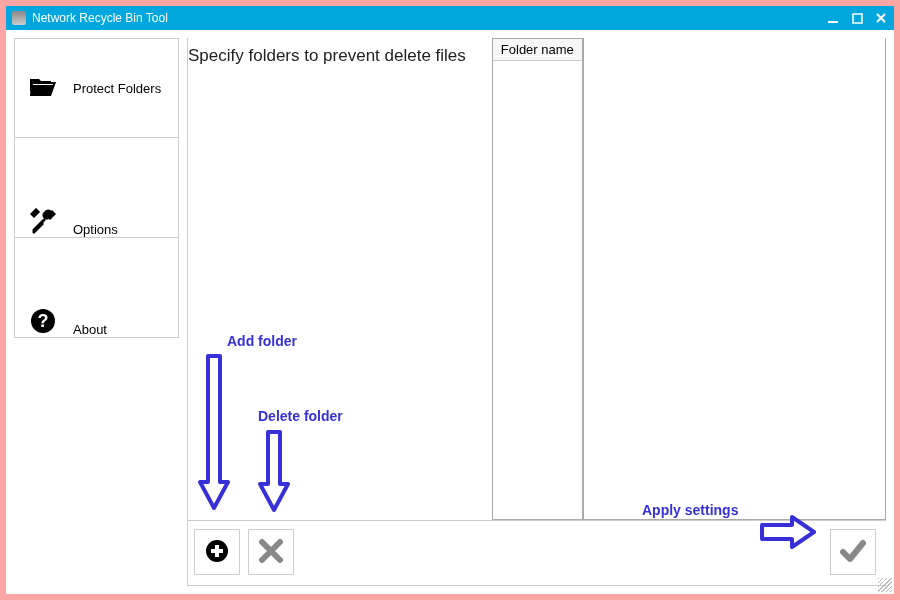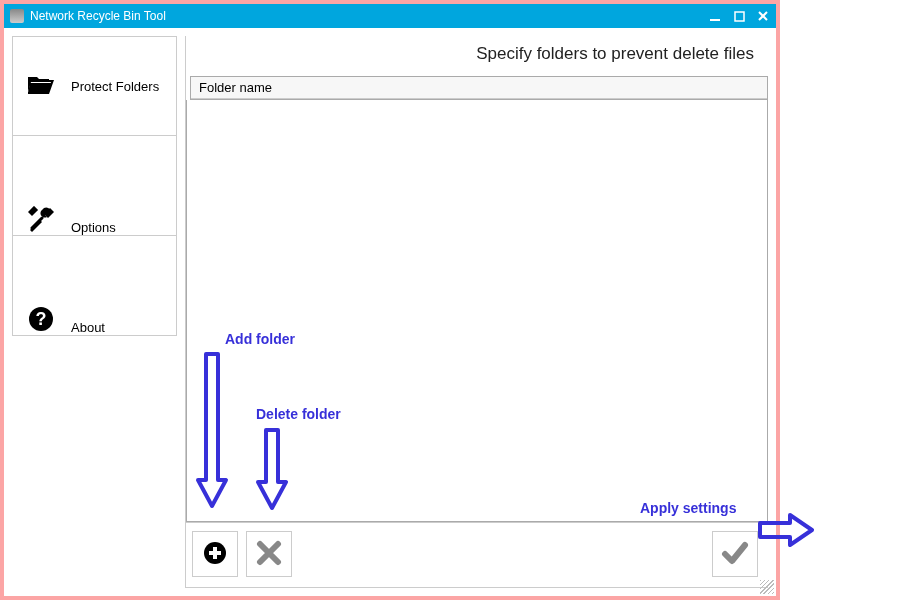--- a/index.html
+++ b/index.html
@@ -5,23 +5,23 @@
     * { box-sizing: border-box; margin: 0; padding: 0; }
     body {
       font-family: "Segoe UI", Tahoma, sans-serif;
       font-size: 13px;
       background: #fff;
       width: 900px;
       height: 600px;
       overflow: hidden;
     }
     .window {
-      width: 780px;
+      width: 900px;
       height: 600px;
-      border: 4px solid #fca5a5;
+      border: 6px solid #fca5a5;
       display: flex;
       flex-direction: column;
       position: relative;
     }
     .titlebar {
       background: #00a6de;
       height: 24px;
       display: flex;
       align-items: center;
       color: #fff;
@@ -82,32 +82,32 @@
       border: 1px solid #ccc;
       border-top: none;
       border-right: none;
       padding: 0;
       min-height: 0;
       position: relative;
     }
     .main-inner {
       flex: 1;
       display: flex;
-      flex-direction: column;
+      flex-direction: row;
       min-height: 0;
     }
     .header {
       text-align: right;
       padding: 8px 14px 12px 0;
       font-size: 17px;
       color: #222;
     }
     .folder-table {
       border: 1px solid #aaa;
-      margin: 0 0 0 4px;
+      margin: 0 0 0 12px;
       flex-shrink: 0;
     }
     .folder-table .th {
       background: #f7f7f7;
       border-bottom: 1px solid #ccc;
       padding: 3px 8px;
       font-size: 13px;
     }
     .folder-body {
       flex: 1;

